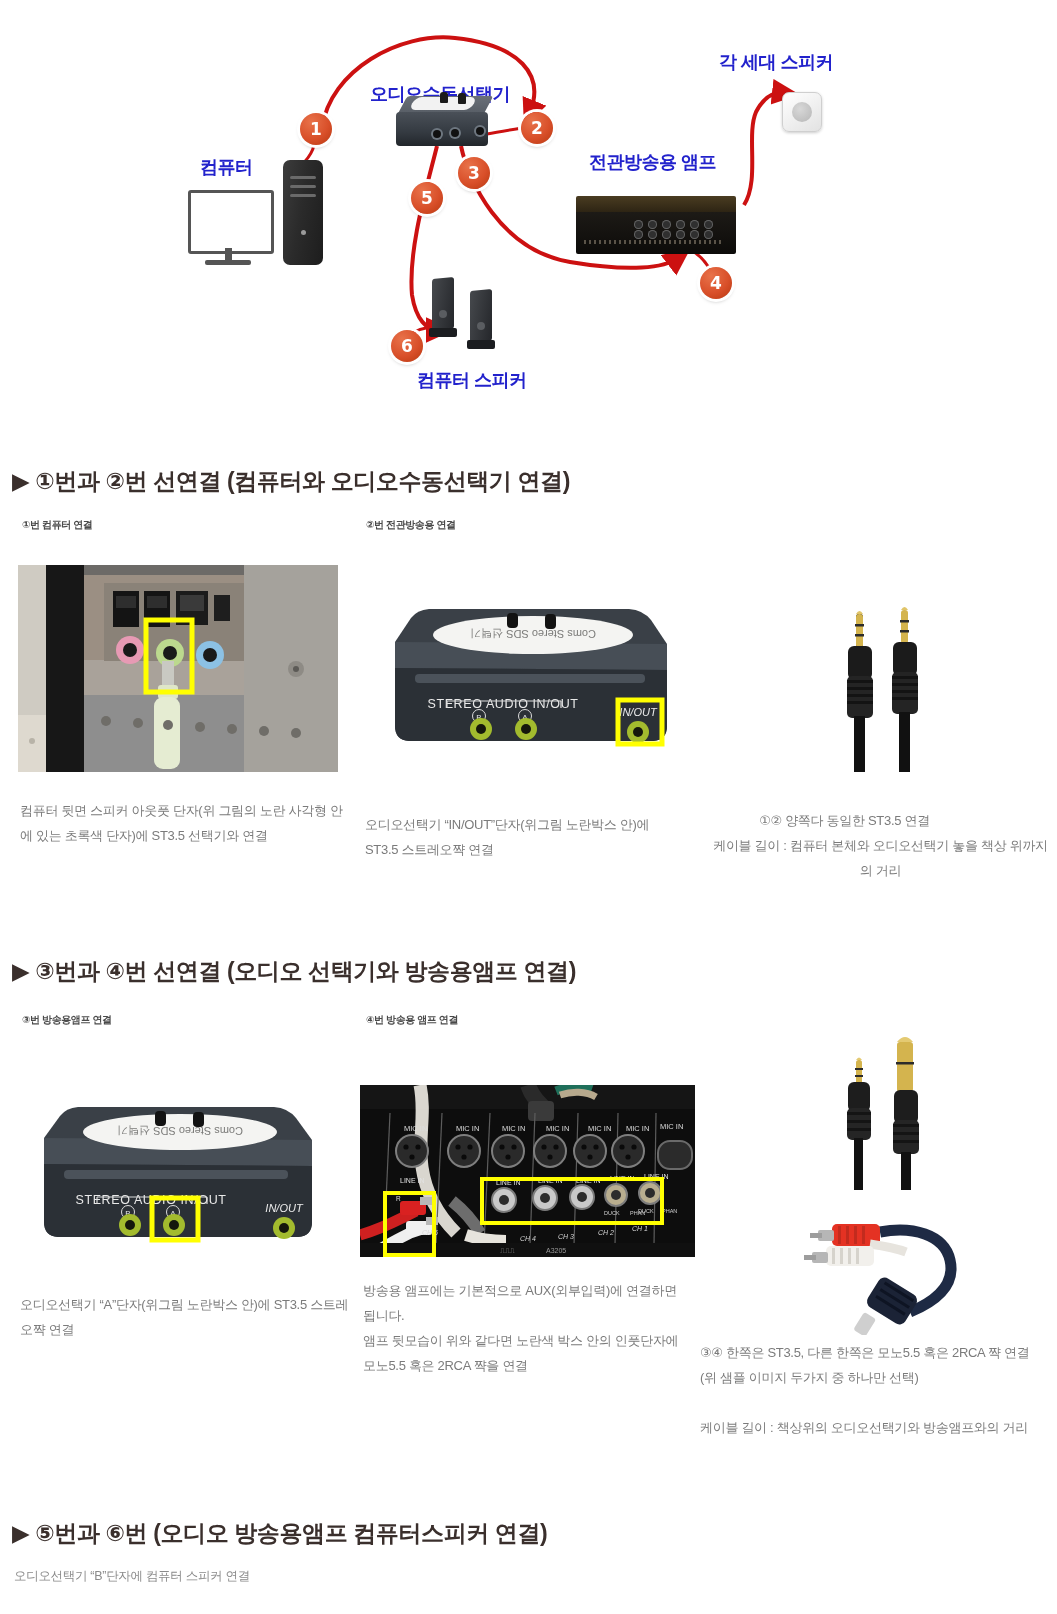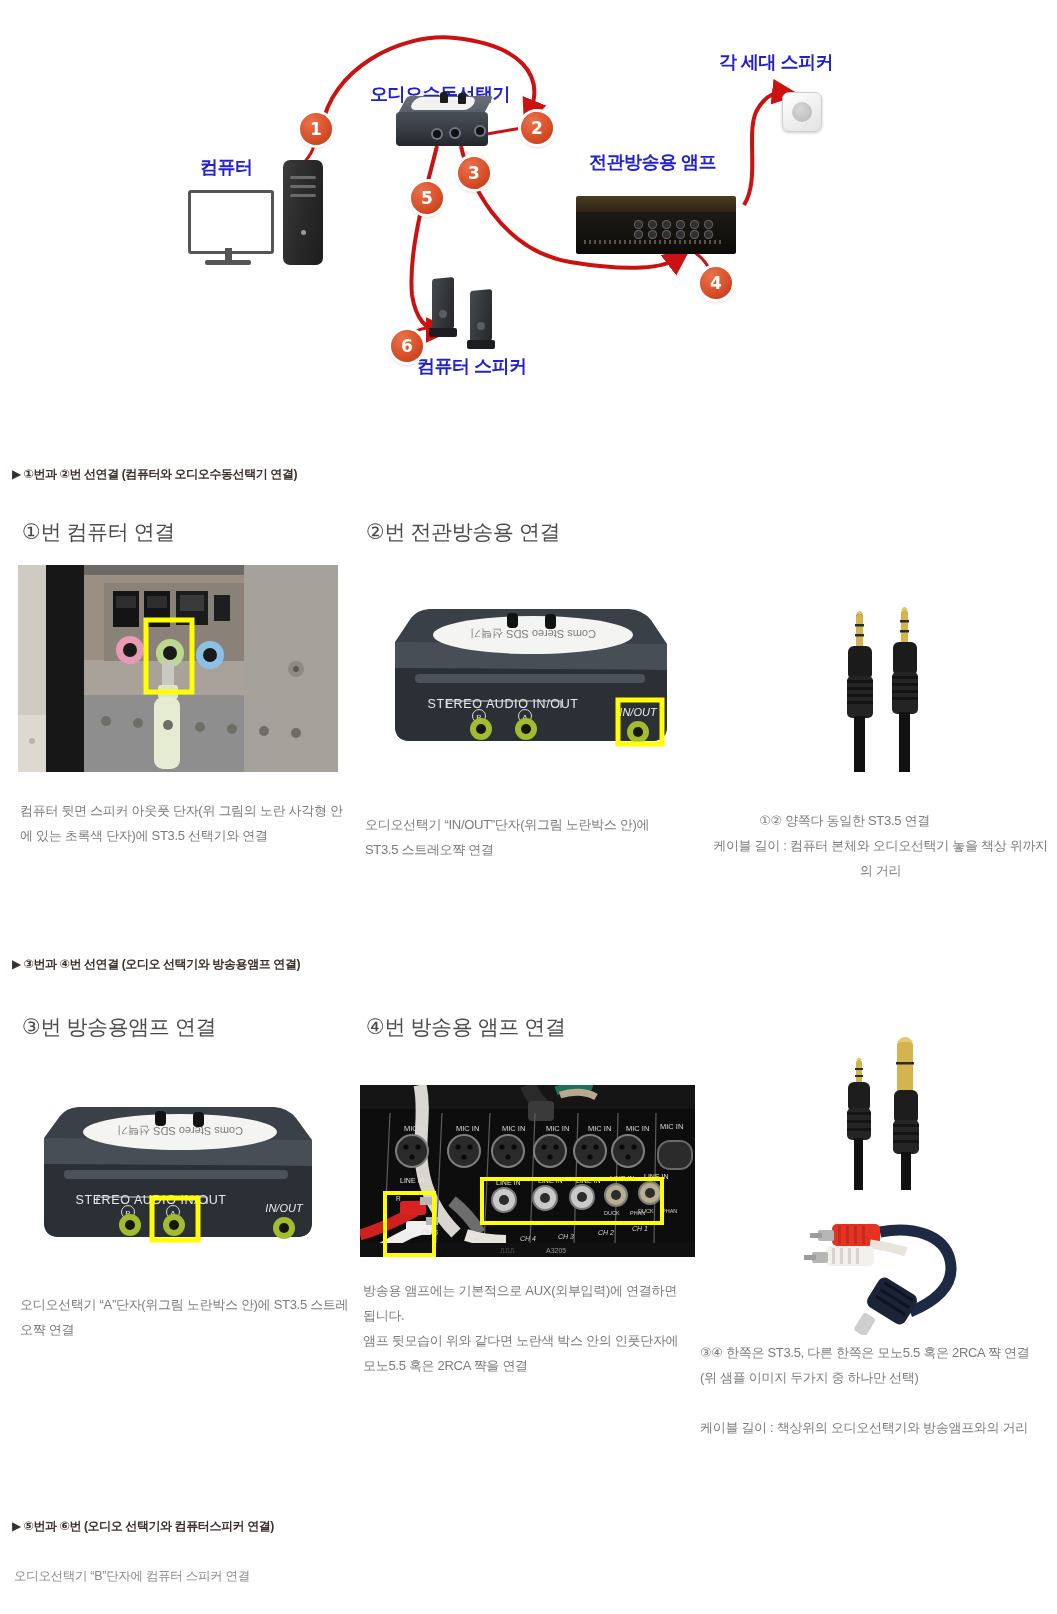--- a/index.html
+++ b/index.html
@@ -74,25 +74,25 @@
   .dsp{position:absolute;width:26px;height:64px;}
   .dsp .cab{position:absolute;left:0;top:0;width:22px;height:52px;border-radius:3px;
     background:linear-gradient(100deg,#46494d,#24262a);transform:skewY(-6deg);}
   .dsp .ft{position:absolute;left:-3px;top:50px;width:28px;height:9px;border-radius:2px;
     background:#1b1d20;}
   .dsp .dr{position:absolute;left:7px;top:32px;width:8px;height:8px;border-radius:50%;
     background:#5a5d61;}
 
   
   .section-head{
-    position:absolute;font-size:12px;font-weight:bold;color:#3a2f2c;
+    position:absolute;font-size:23px;font-weight:bold;color:#3a2f2c;
     white-space:nowrap;letter-spacing:-0.4px;
   }
   .sub-head{
-    position:absolute;font-size:21px;color:#4a4a4a;white-space:nowrap;letter-spacing:-0.4px;
+    position:absolute;font-size:10px;color:#4a4a4a;white-space:nowrap;letter-spacing:-0.4px;font-weight:bold;
   }
   .cap{
     position:absolute;font-size:13px;color:#7b7b7b;line-height:1.95;letter-spacing:-0.3px;
   }
   .cap.center{text-align:center;}
   .note{position:absolute;font-size:12.5px;color:#8a8a8a;letter-spacing:-0.3px;}
 
   .photo{position:absolute;overflow:hidden;background:#fff;}
   .photo svg{display:block;}
 </style>
@@ -122,21 +122,21 @@
 
     <path d="M412,333 C418,330 424,328 430,327" fill="none" stroke="#cc1111" stroke-width="3"></path>
 
     <path d="M744,205 C760,180 746,135 756,112 C765,95 775,92 784,93" fill="none" stroke="#cc1111" stroke-width="4" marker-end="url(#ar)"></path>
   </svg>
 
   <span class="dlabel" style="left:200px;top:155px">컴퓨터</span>
   <span class="dlabel" style="left:370px;top:82px">오디오수동선택기</span>
   <span class="dlabel" style="left:589px;top:150px">전관방송용 앰프</span>
   <span class="dlabel" style="left:719px;top:50px">각 세대 스피커</span>
-  <span class="dlabel" style="left:417px;top:354px">컴퓨터 스피커</span>
+  <span class="dlabel" style="left:417px;top:368px">컴퓨터 스피커</span>
 
   <div class="pc-mon" style="left:188px;top:190px"></div>
   <div class="pc-neck" style="left:225px;top:248px"></div>
   <div class="pc-base" style="left:205px;top:260px"></div>
   <div class="pc-tower" style="left:283px;top:160px">
     <i></i>
       <i></i>
       <i></i>
       <u></u>
   </div>
@@ -539,14 +539,14 @@
     </g>
   </svg>
 </div>
 
 <div class="cap" style="left:20px;top:1292px;width:330px">오디오선택기 “A”단자(위그림 노란박스 안)에  ST3.5 스트레오쨕  연결</div>
 <div class="cap" style="left:363px;top:1278px;width:320px">방송용 앰프에는 기본적으로 AUX(외부입력)에 연결하면 됩니다.</div>
 <div class="cap" style="left:363px;top:1328px;width:320px">앰프 뒷모습이 위와 같다면 노란색 박스 안의 인풋단자에 모노5.5 혹은 2RCA 쨕을 연결</div>
 <div class="cap" style="left:700px;top:1340px;width:345px">③④ 한쪽은 ST3.5, 다른 한쪽은 모노5.5 혹은 2RCA 쨕 연결(위 샘플 이미지 두가지 중 하나만 선택)</div>
 <div class="cap" style="left:700px;top:1415px;width:345px">케이블 길이 : 책상위의 오디오선택기와 방송앰프와의 거리</div>
 
-<div class="section-head" style="left:12px;top:1518px">▶ ⑤번과 ⑥번 (오디오 선택기와 컴퓨터스피커 연결)</div>
+<div class="section-head" style="left:12px;top:1518px">▶ ⑤번과 ⑥번 (오디오 방송용앰프 컴퓨터스피커 연결)</div>
 <div class="note" style="left:14px;top:1568px">오디오선택기 “B”단자에 컴퓨터 스피커 연결</div>
 
 </body></html>

